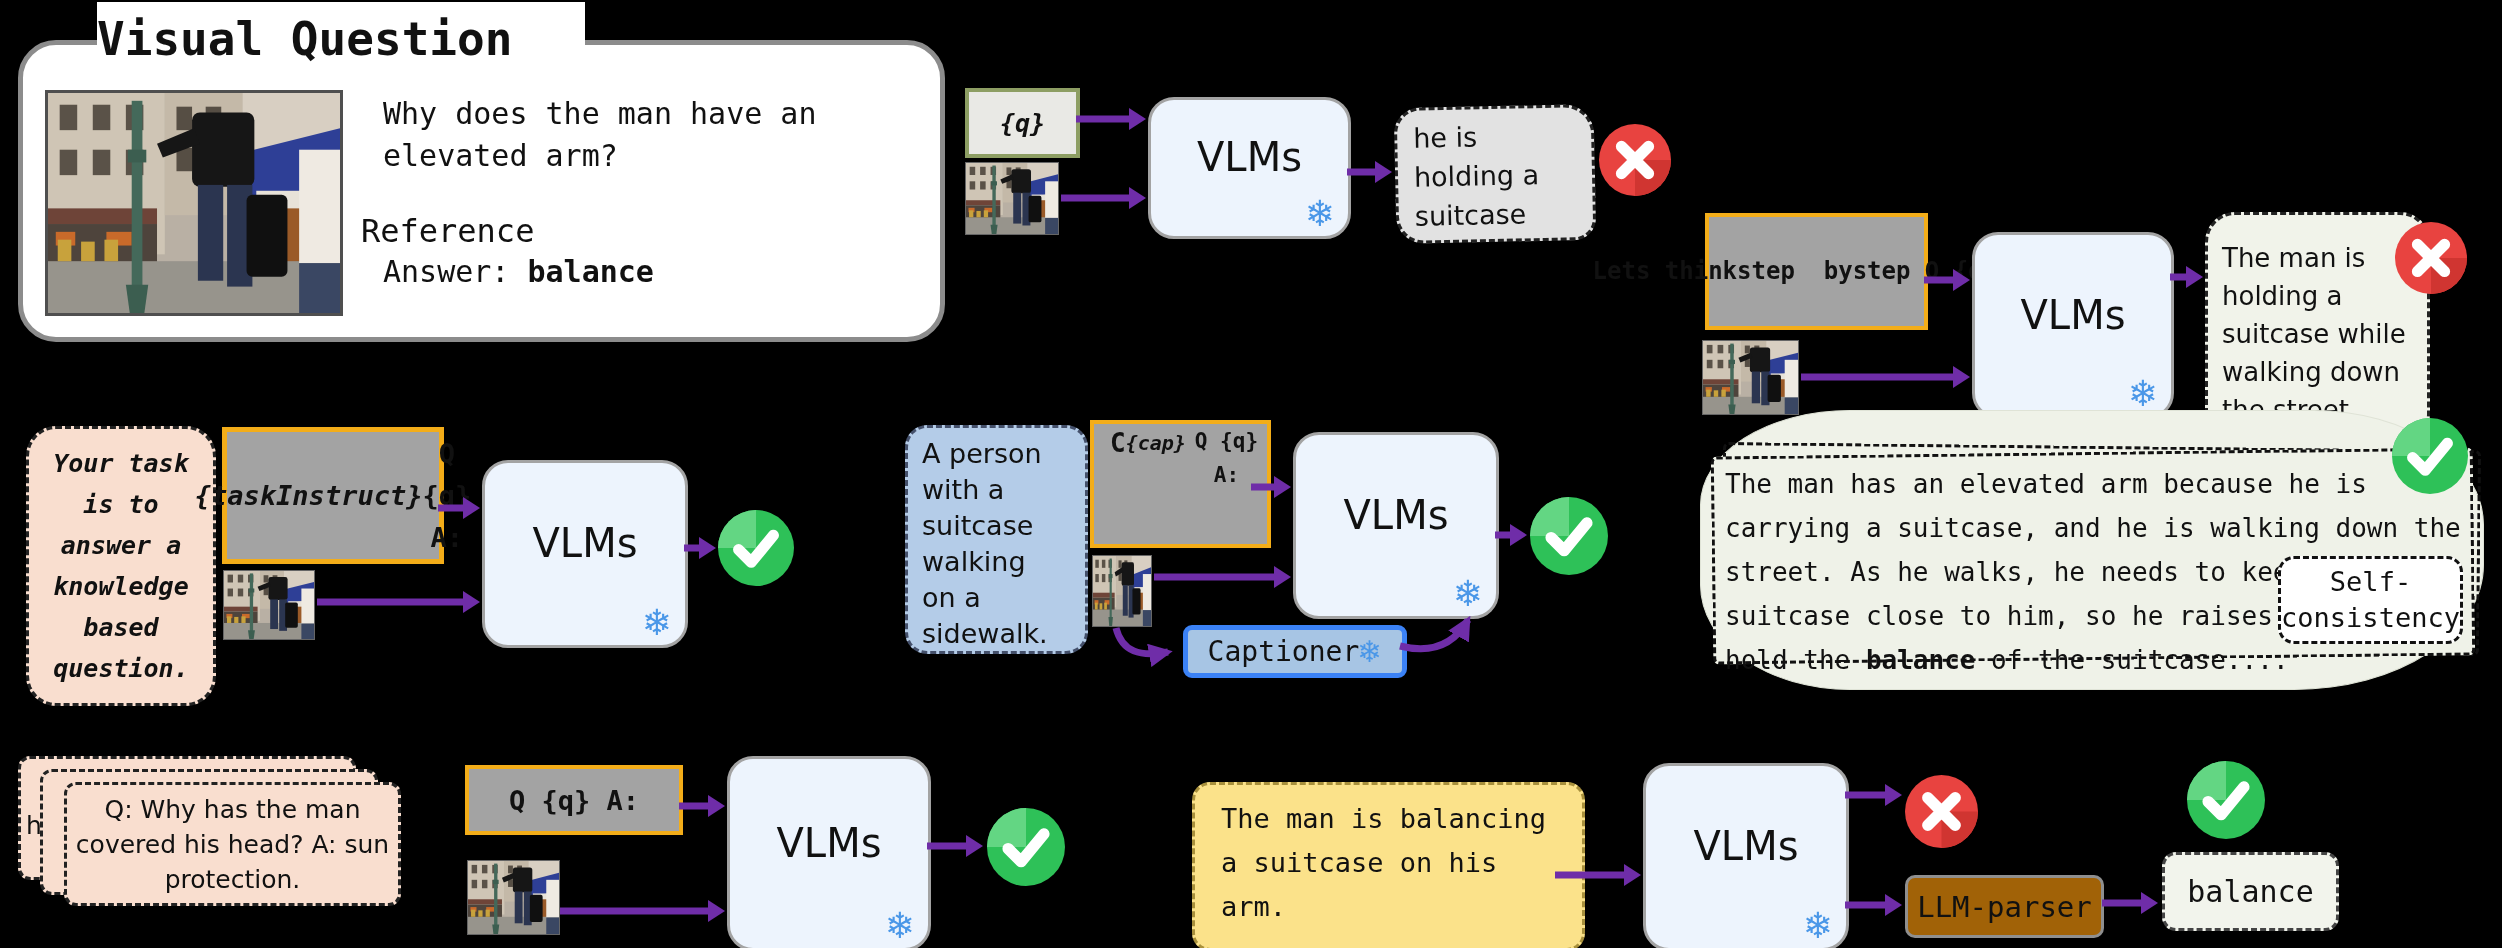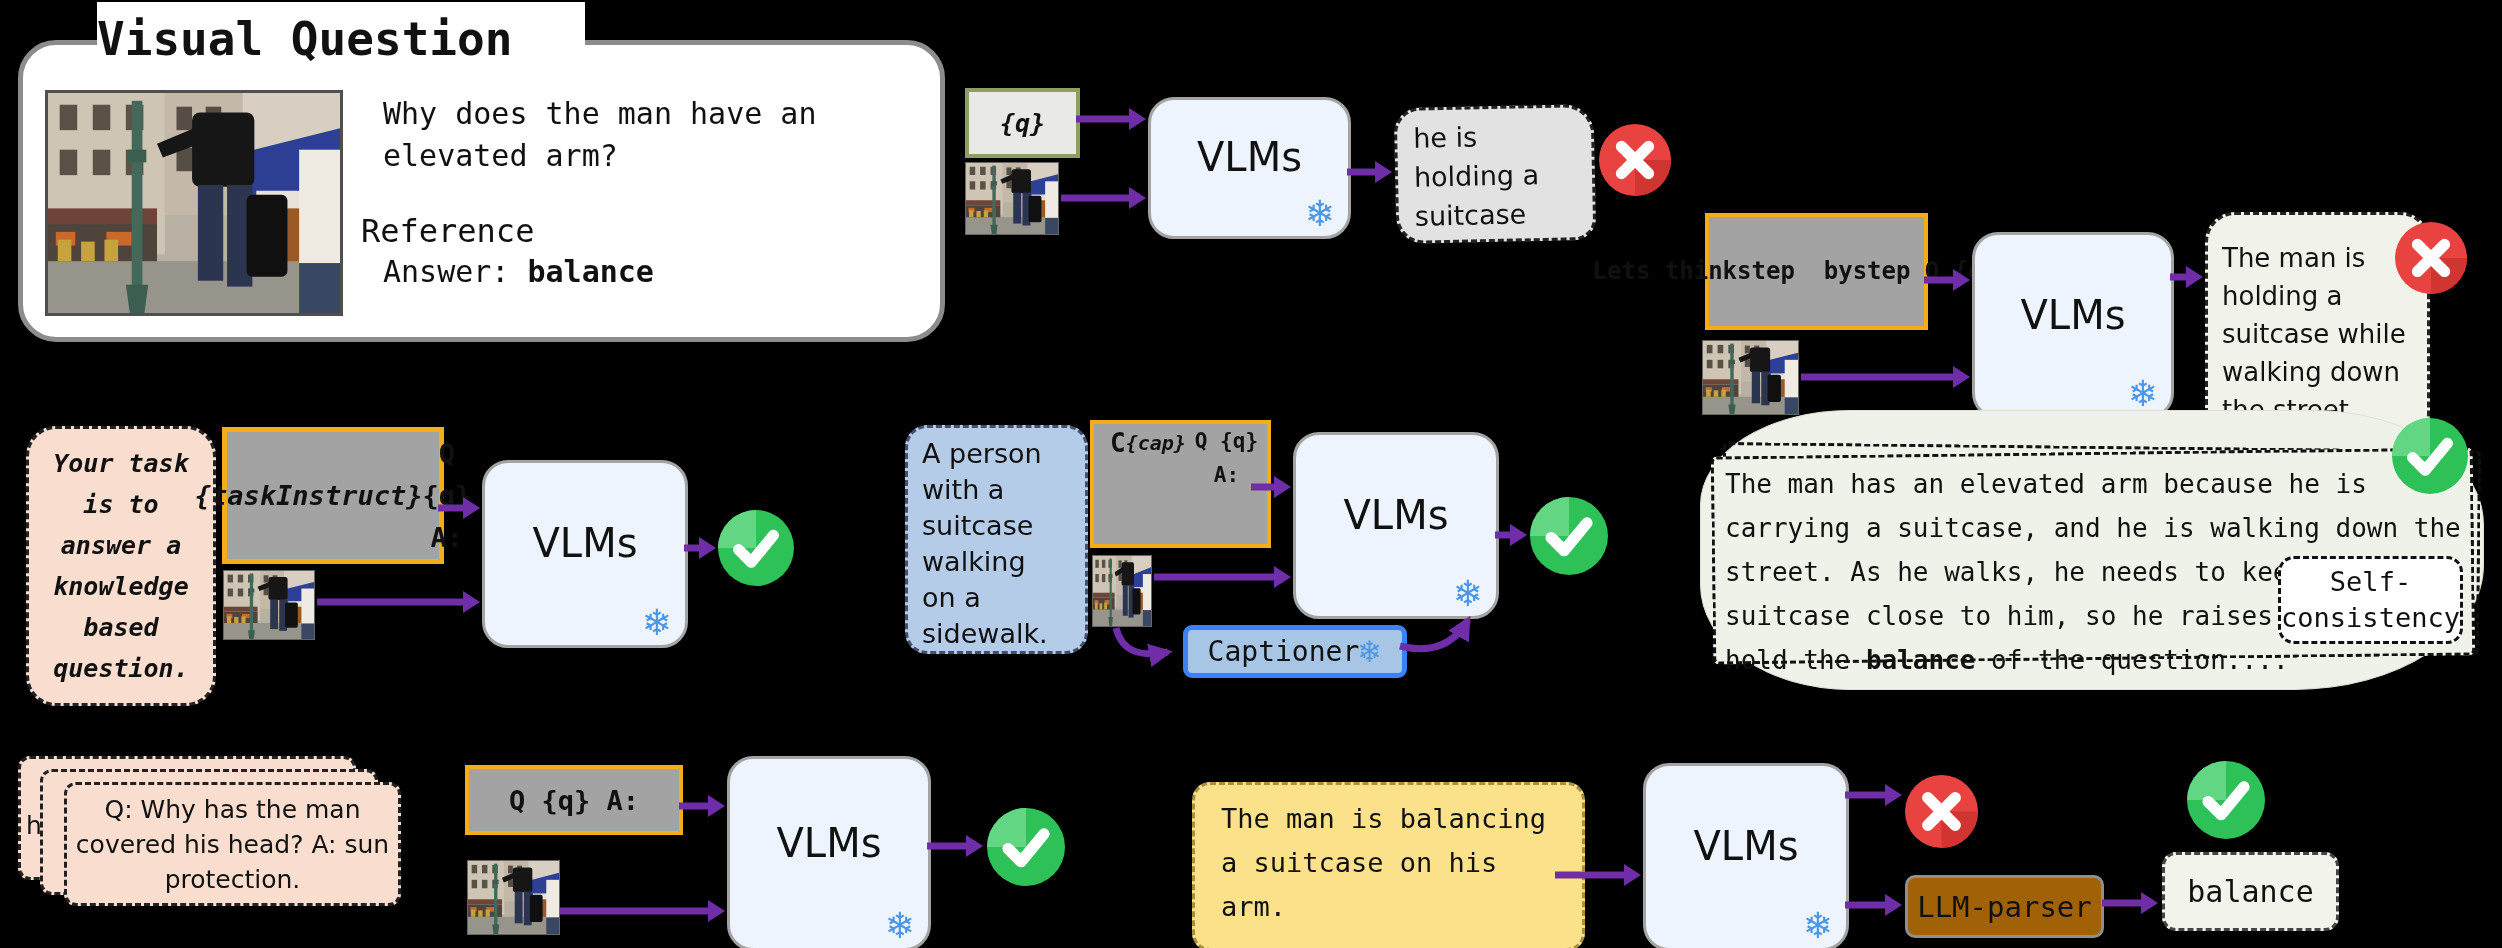--- a/index.html
+++ b/index.html
@@ -235,21 +235,21 @@
   </span>
 
   <div class="abs" style="left:1700px;top:410px;width:782px;height:278px;background:#eff2e8;border:1px solid #dfe3d6;border-radius:150px 170px 190px 150px / 95px 115px 125px 105px;"></div>
   <div class="abs" style="left:1722px;top:446px;width:752px;height:200px;border:3px dashed #111;border-radius:6px;transform:rotate(0.6deg);"></div>
   <div class="abs" style="left:1712px;top:452px;width:756px;height:202px;background:#eff2e8;border:3px dashed #111;border-radius:6px;transform:rotate(-0.7deg);"></div>
   <div class="abs mono" style="left:1725px;top:462px;width:748px;font-size:26px;line-height:44px;z-index:4;">
     <div>The man has an elevated arm because he is</div>
     <div>carrying a suitcase, and he is walking down the</div>
     <div>street. As he walks, he needs to keep the</div>
     <div>suitcase close to him, so he raises h</div>
-    <div><span>hold the </span><b>balance</b><span> of the question....</span></div>
+    <div><span>hold the </span><b>balance</b><span> of the suitcase....</span></div>
   </div>
   <div class="abs" style="left:2278px;top:556px;width:179px;height:82px;background:#fff;border:3px dashed #111;border-radius:16px;z-index:5;display:flex;flex-direction:column;align-items:center;justify-content:center;">
     <span class="mono" style="font-size:27px;line-height:36px;">Self-</span>
     <span class="mono" style="font-size:27px;line-height:36px;">consistency</span>
   </div>
   <span class="badge" style="left:2392px;top:418px;z-index:6;">
     <svg viewBox="0 0 48 48">
         <circle cx="24" cy="24" r="24" fill="#2ec158"></circle>
         <path d="M24 24 L0 24 A24 24 0 0 1 24 0 Z" fill="#63d683"></path>
         <path d="M13 25 l8 8 l14 -17" stroke="#fff" stroke-width="7" fill="none" stroke-linecap="round" stroke-linejoin="round"></path>

